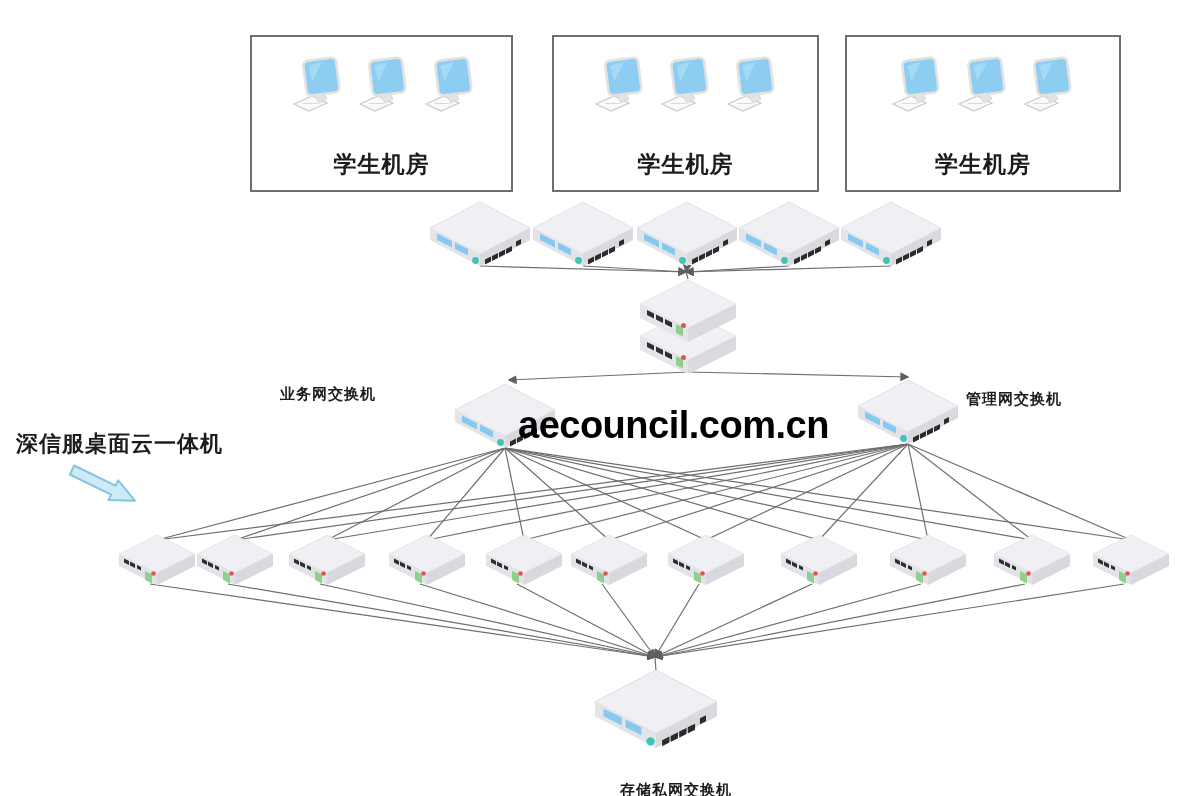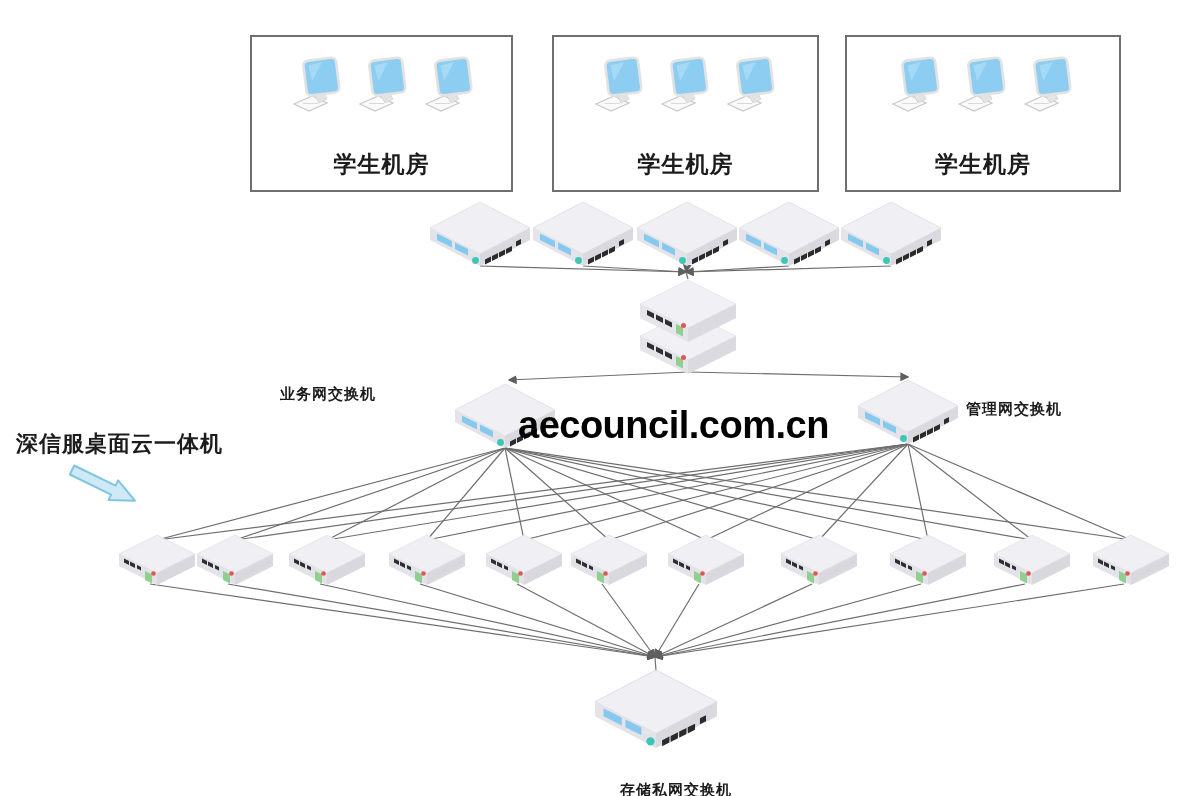--- a/index.html
+++ b/index.html
@@ -14,21 +14,21 @@
   .room-label{
     position:absolute;left:0;right:0;bottom:10px;text-align:center;
     font-size:23px;font-weight:600;color:#1c1c1c;letter-spacing:1px;
   }
   #topology-svg{position:absolute;left:0;top:0;z-index:1;pointer-events:none;}
   .diagram-label{
     position:absolute;font-size:15px;font-weight:600;color:#1c1c1c;
     letter-spacing:1px;z-index:2;white-space:nowrap;
   }
   .lbl-business{left:280px;top:385px;}
-  .lbl-management{left:966px;top:400px;}
+  .lbl-management{left:966px;top:390px;}
   .lbl-callout{left:16px;top:429px;font-size:22px;text-align:right;}
   .lbl-storage{left:576px;top:738px;width:200px;text-align:center;margin-top:43px;}
   .watermark{
     position:absolute;left:518px;top:404px;z-index:3;
     font-size:38px;font-weight:800;color:#000000;letter-spacing:-0.5px;
     white-space:nowrap;
   }
 </style>
 </head>
 <body>

